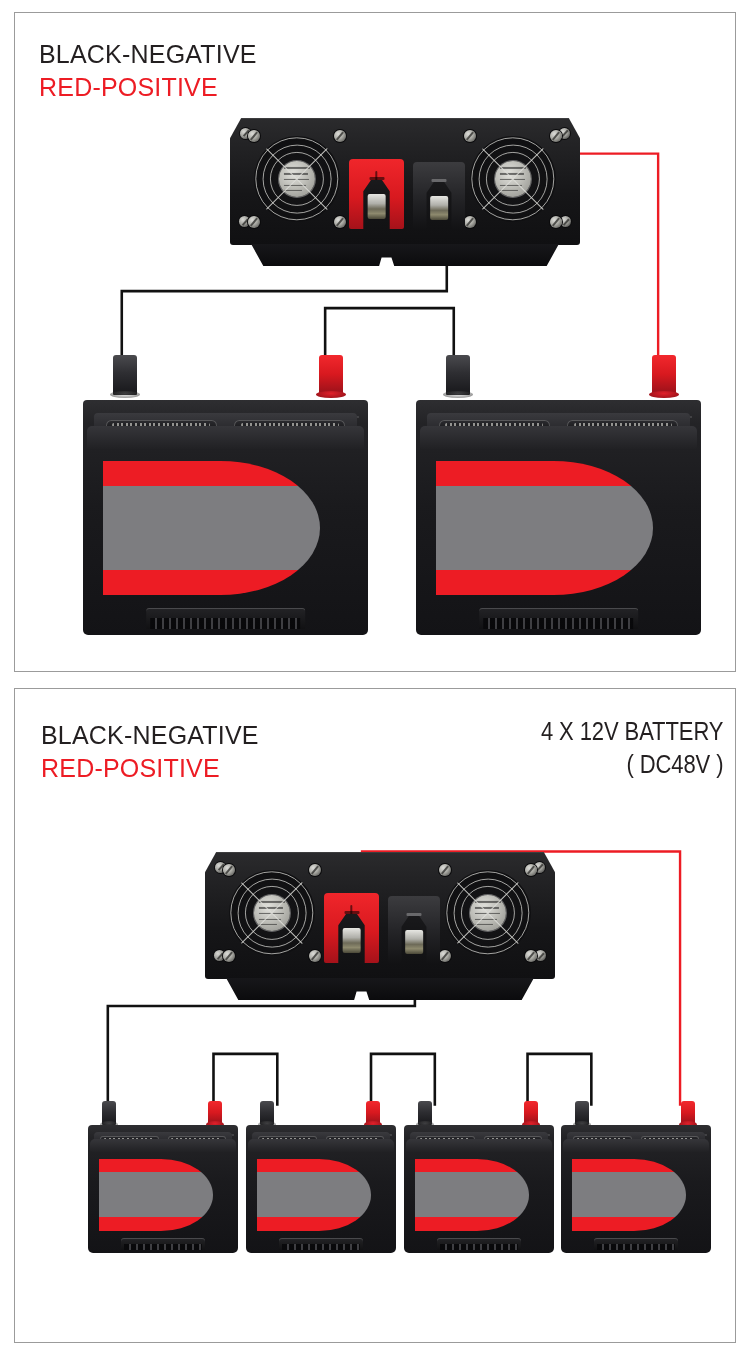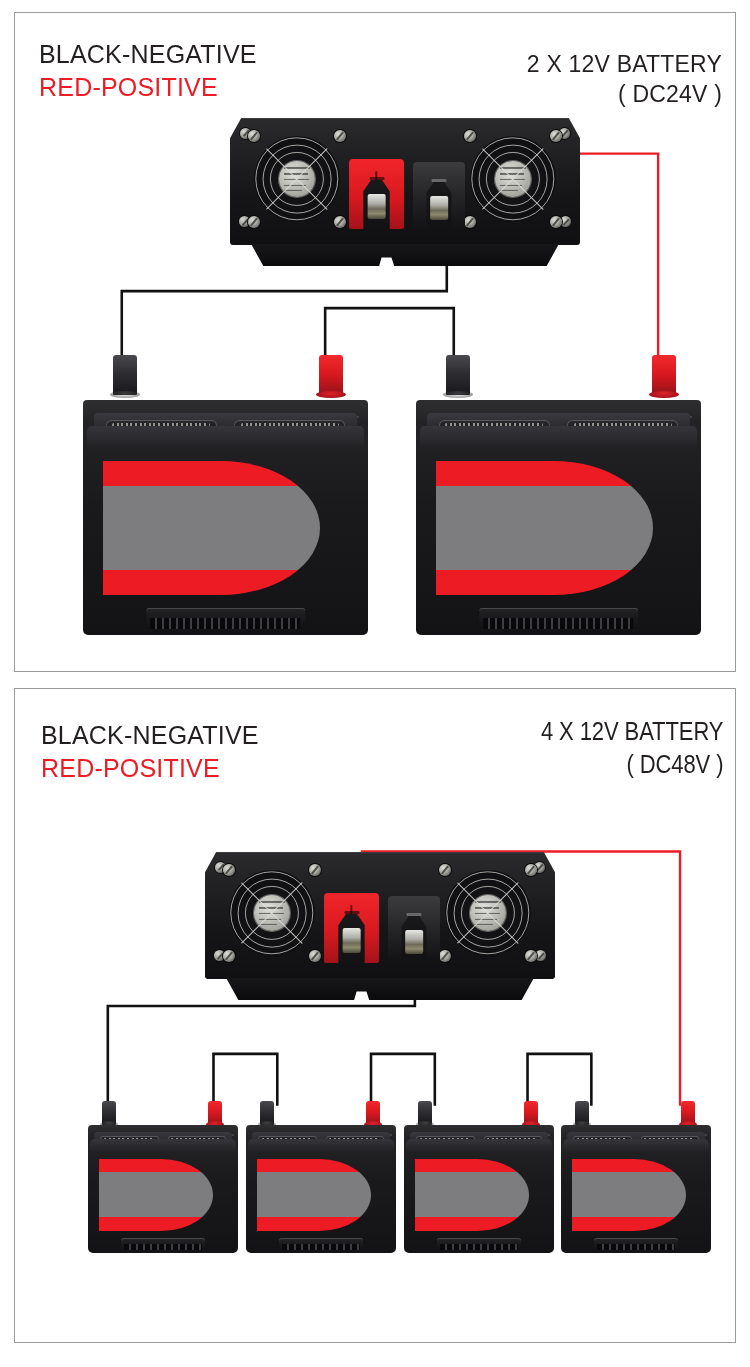--- a/index.html
+++ b/index.html
@@ -161,24 +161,20 @@
 </head>
 <body>
 
 <div class="panel t24" id="panel-top">
 
   <div class="label-left">
     <div class="lbl-black">BLACK-NEGATIVE</div>
     <div class="lbl-red">RED-POSITIVE</div>
   </div>
 
-  <div class="label-right">
-    <div>2 X 12V BATTERY</div>
-    <div>( DC24V )</div>
-  </div>
 
   <svg class="wire-layer" viewBox="0 0 722 660">
 
     <path d="M 433 232 L 433 279 L 107 279 L 107 348" fill="none" stroke="#111111" stroke-width="2.6"></path>
 
     <path d="M 311 348 L 311 296 L 440 296 L 440 348" fill="none" stroke="#111111" stroke-width="2.6"></path>
 
     <path d="M 357 148 L 357 141 L 645 141 L 645 348" fill="none" stroke="#ed1c24" stroke-width="2.4"></path>
   </svg>
 

